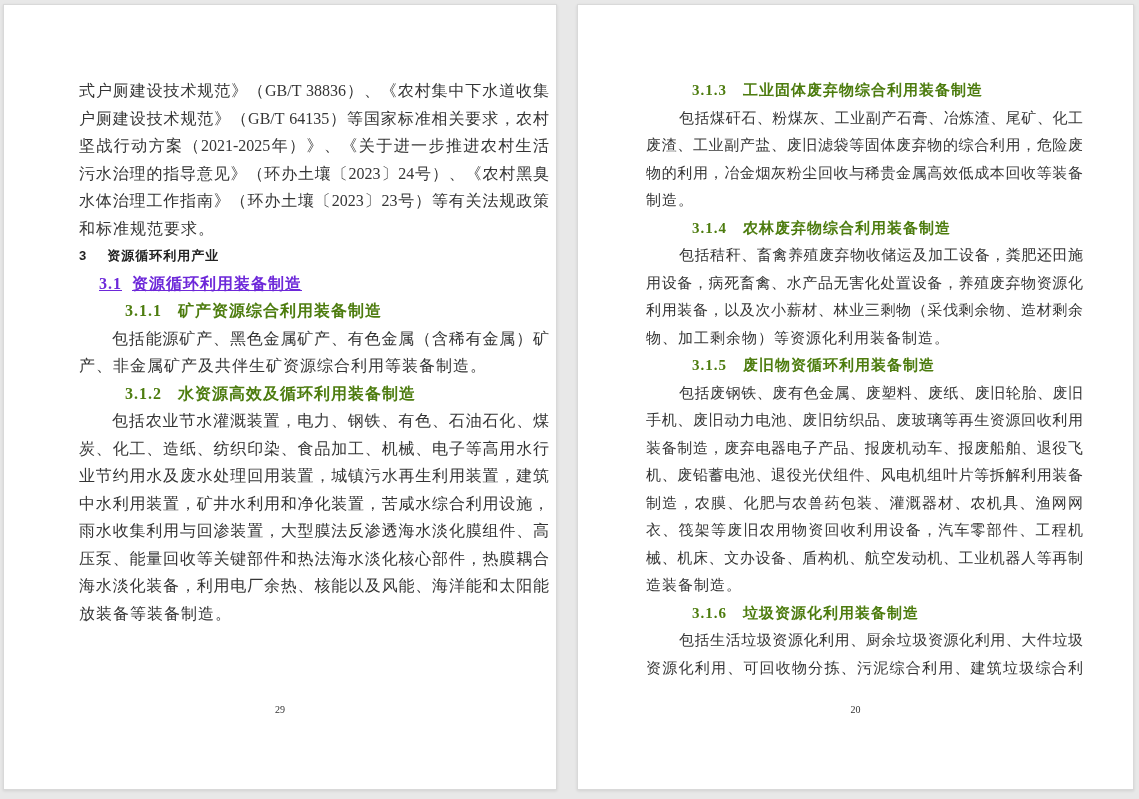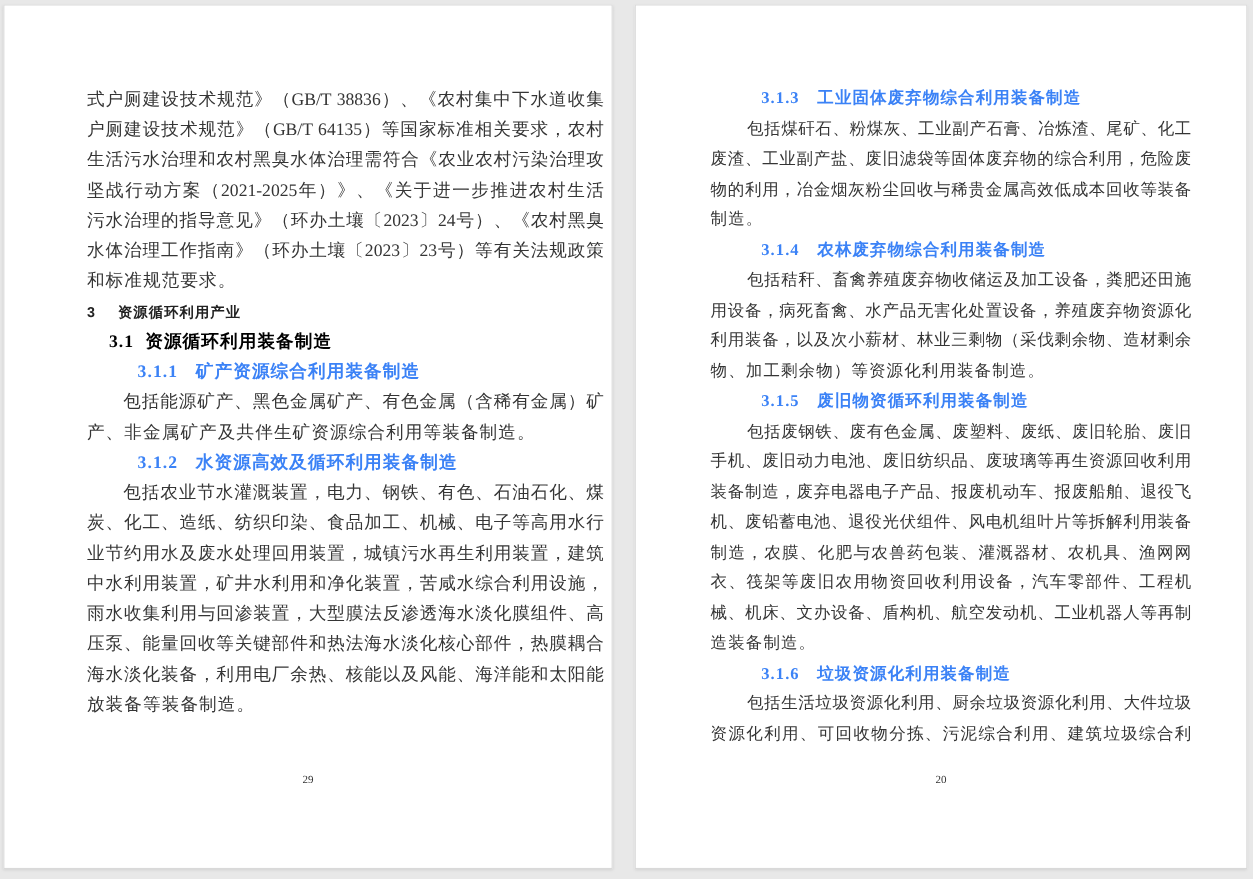--- a/index.html
+++ b/index.html
@@ -40,43 +40,42 @@
   .end { letter-spacing: 1px; }
 
   .h1 {
     font-family: "Liberation Sans", "DejaVu Sans", sans-serif;
     font-weight: bold;
     font-size: 13px;
     color: #222222;
     letter-spacing: 1px;
   }
   .h1 .hnum { margin-right: 20px; }
-  .h2 { padding-left: 20px; font-weight: bold; color: #000000; letter-spacing: 1px; }
+  .h2 { padding-left: 20px; font-weight: bold; color: #6d28d9; letter-spacing: 1px; text-decoration: underline; }
   .h2 .hnum { margin-right: 10px; }
-  .h3 { padding-left: 46px; font-weight: bold; color: #3b82f6; letter-spacing: 1px; }
+  .h3 { padding-left: 46px; font-weight: bold; color: #4d7c0f; letter-spacing: 1px; }
   .h3 .hnum { margin-right: 16px; }
 
   .pagenum {
     position: absolute;
     top: 699px;
     left: 0;
     width: 100%;
     text-align: center;
     font-size: 10px;
     color: #333333;
   }
 </style>
 </head>
 <body>
 
 <section class="page page-left">
   <div class="content">
       <div class="line j">式户厕建设技术规范》（GB/T 38836）、《农村集中下水道收集</div>
       <div class="line j">户厕建设技术规范》（GB/T 64135）等国家标准相关要求，农村</div>
-      <div class="line j">生活污水治理和农村黑臭水体治理需符合《农业农村污染治理攻</div>
       <div class="line j">坚战行动方案（2021-2025年）》、《关于进一步推进农村生活</div>
       <div class="line j">污水治理的指导意见》（环办土壤〔2023〕24号）、《农村黑臭</div>
       <div class="line j">水体治理工作指南》（环办土壤〔2023〕23号）等有关法规政策</div>
       <div class="line end">和标准规范要求。</div>
       <div class="line h1"><span class="hnum">3</span><span class="htitle">资源循环利用产业</span></div>
       <div class="line h2"><span class="hnum">3.1</span><span class="htitle">资源循环利用装备制造</span></div>
       <div class="line h3"><span class="hnum">3.1.1</span><span class="htitle">矿产资源综合利用装备制造</span></div>
       <div class="line j ind">包括能源矿产、黑色金属矿产、有色金属（含稀有金属）矿</div>
       <div class="line end">产、非金属矿产及共伴生矿资源综合利用等装备制造。</div>
       <div class="line h3"><span class="hnum">3.1.2</span><span class="htitle">水资源高效及循环利用装备制造</span></div>

